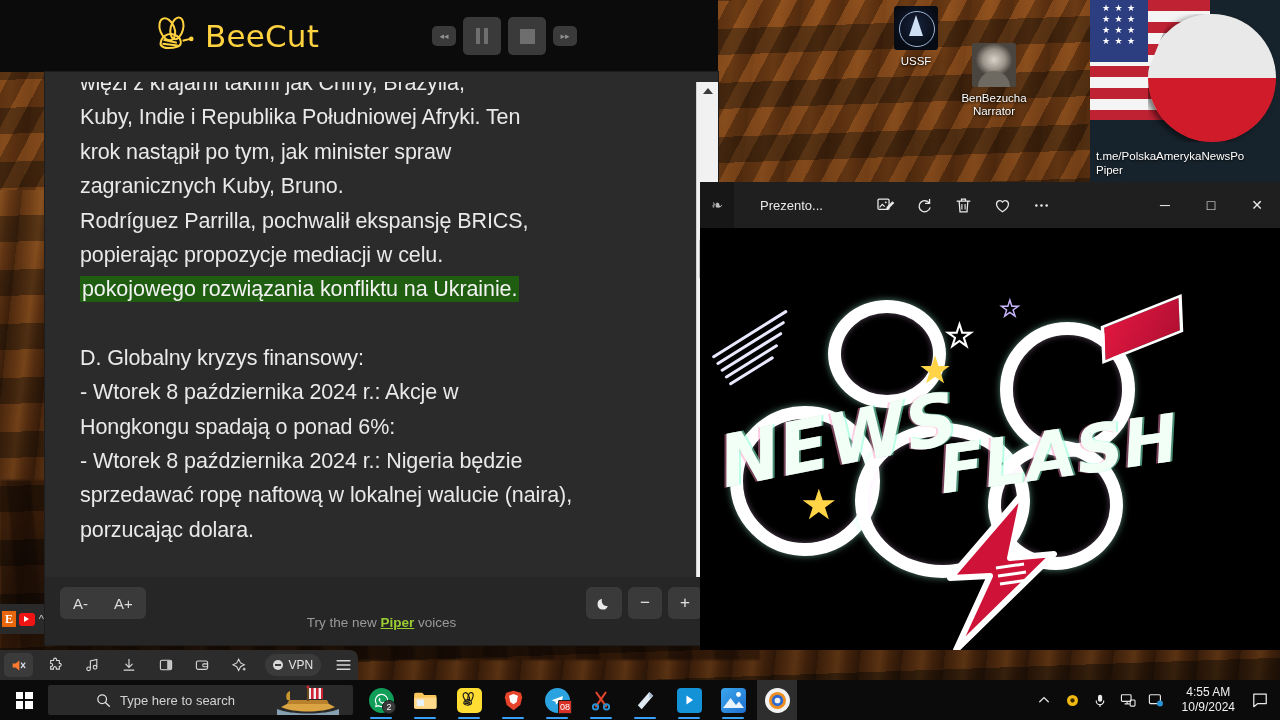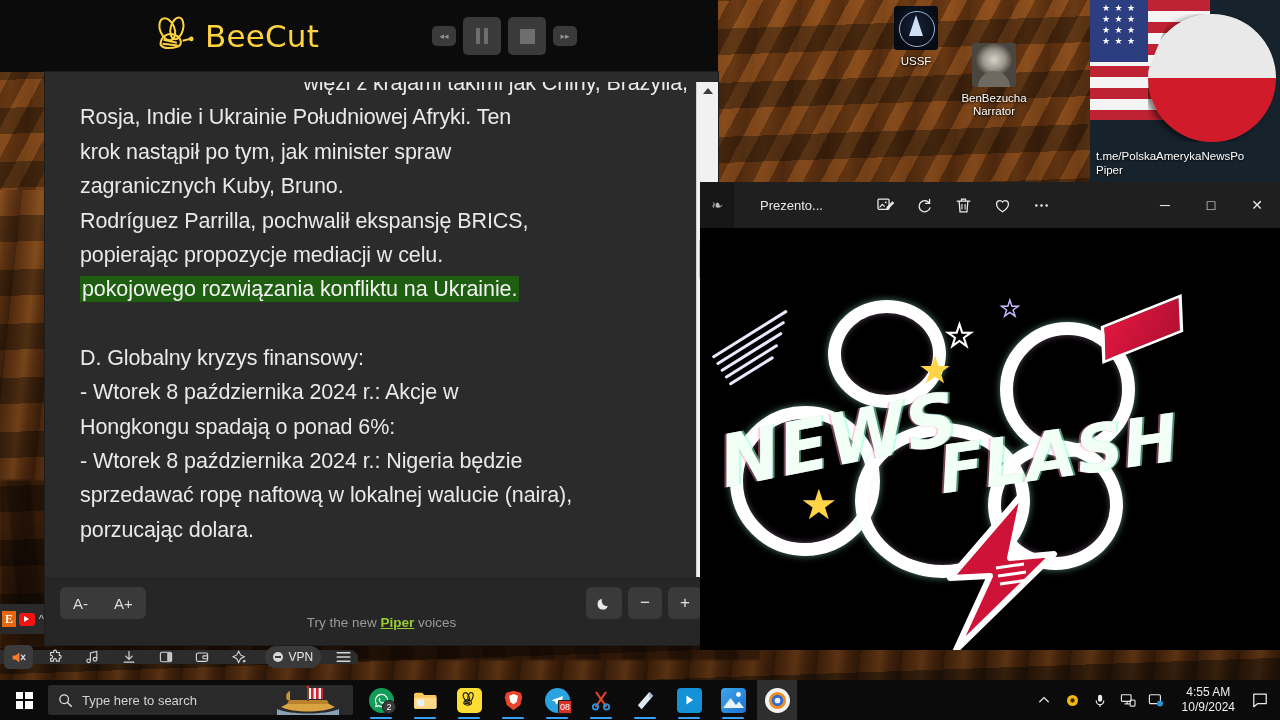--- a/index.html
+++ b/index.html
@@ -149,21 +149,21 @@
     position:absolute; left:0; top:10px; right:22px; bottom:68px;
     padding: 0 8px 0 35px;
     color:#e9e9e9;
     font-size:21.5px;
     line-height:34.4px;
     font-family:"Liberation Sans", sans-serif;
     overflow:hidden;
     letter-spacing:-.1px;
   }
   #reader-text .line { white-space:nowrap; }
-  #reader-text .clip-top { margin-top:-16px;text-align:right; }
+  #reader-text .clip-top { margin-top:-16px; }
   #reader-text .hl { background:#1f5e11; color:#f2f2f2; padding:1px 2px; }
   #reader-text .blank { height:34px; }
 
   
   #reader-scroll {
     position:absolute; right:0; top:10px; width:22px; bottom:68px;
     background:#f1f1f1; border-left:1px solid #d0d0d0;
   }
   #reader-scroll .arrow {
     width:22px; height:18px; display:flex; align-items:center; justify-content:center;
@@ -248,21 +248,21 @@
     font-family:"DejaVu Sans", sans-serif;
     text-shadow: 2px 0 0 rgba(130,255,210,.55), -2px 0 0 rgba(255,140,190,.45);
   }
   .nf-lines { position:absolute; }
   .nf-lines i {
     display:block; height:3px; background:#e8e8ff; margin-bottom:5px; border-radius:2px;
   }
 
   
   #brave-strip {
-    position:absolute; left:0; top:650px; width:358px; height:14px;
+    position:absolute; left:0; top:650px; width:358px; height:30px;
     background:#2c2c2c; border-radius:0 8px 0 0;
     display:flex; align-items:center; gap:8px; padding-left:4px;
   }
   #brave-strip .tbi {
     width:30px;height:24px;display:flex;align-items:center;justify-content:center;
     color:#d6d6d6; font-size:13px;
   }
   #brave-strip .vpn {
     height:22px; padding:0 8px; background:#3a3a3a; border-radius:11px;
     display:flex; align-items:center; gap:5px; color:#e6e6e6; font-size:12px; margin-left:4px;
@@ -291,21 +291,21 @@
   #taskbar {
     position:absolute; left:0; bottom:0; width:1280px; height:40px;
     background:#0b0b0b;
     display:flex; align-items:center;
   }
   #start-btn { width:48px; height:40px; display:flex; align-items:center; justify-content:center; }
   #start-btn .logo { width:17px;height:17px; display:grid; grid-template-columns:1fr 1fr; grid-gap:2px; }
   #start-btn .logo i { background:#ffffff; display:block; }
   #searchbox {
     width:305px; height:30px; background:#2a2a2a; border-radius:2px;
-    display:flex; align-items:center; position:relative; overflow:hidden;
+    display:flex; align-items:center; position:relative; overflow:hidden;padding-left:38px;
   }
   #searchbox .mag {
     width:34px;height:30px;display:flex;align-items:center;justify-content:center;
     color:#e2e2e2;font-size:14px;
   }
   #searchbox .ph { color:#d3d3d3; font-size:13px; }
   #searchbox .ship {
     position:absolute; right:14px; bottom:0; width:62px; height:30px;
   }
   .tb-apps { display:flex; align-items:center; gap:4px; margin-left:8px; }
@@ -394,21 +394,21 @@
     <div class="pbtn small">
         <span>▸▸</span>
       </div>
   </div>
 </div>
 
 <div id="reader">
 
   <div id="reader-text">
       <div class="line clip-top">więzi z krajami takimi jak Chiny, Brazylia,</div>
-      <div class="line">Rosja, Indie i Ukrainie Południowej Afryki. Ten</div>
+      <div class="line">Kuby, Indie i Republika Południowej Afryki. Ten</div>
       <div class="line">krok nastąpił po tym, jak minister spraw</div>
       <div class="line">zagranicznych Kuby, Bruno.</div>
       <div class="line">Rodríguez Parrilla, pochwalił ekspansję BRICS,</div>
       <div class="line">popierając propozycje mediacji w celu.</div>
       <div class="line"><span class="hl">pokojowego rozwiązania konfliktu na Ukrainie.</span></div>
       <div class="blank"></div>
       <div class="line">D. Globalny kryzys finansowy:</div>
       <div class="line">- Wtorek 8 października 2024 r.: Akcje w</div>
       <div class="line">Hongkongu spadają o ponad 6%:</div>
       <div class="line">- Wtorek 8 października 2024 r.: Nigeria będzie</div>

